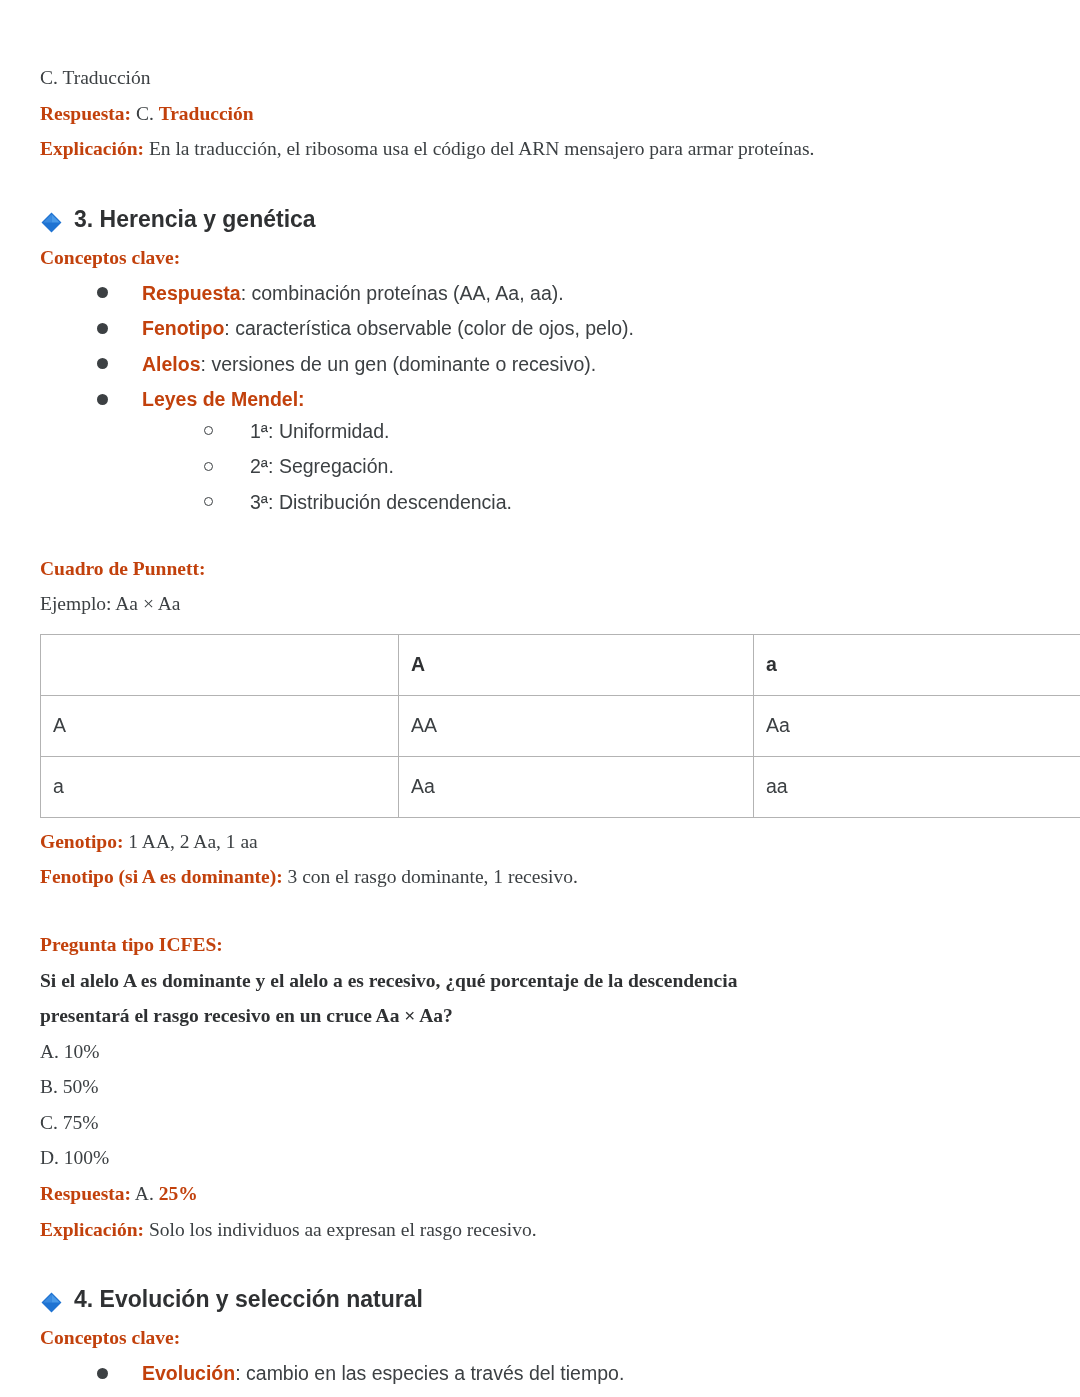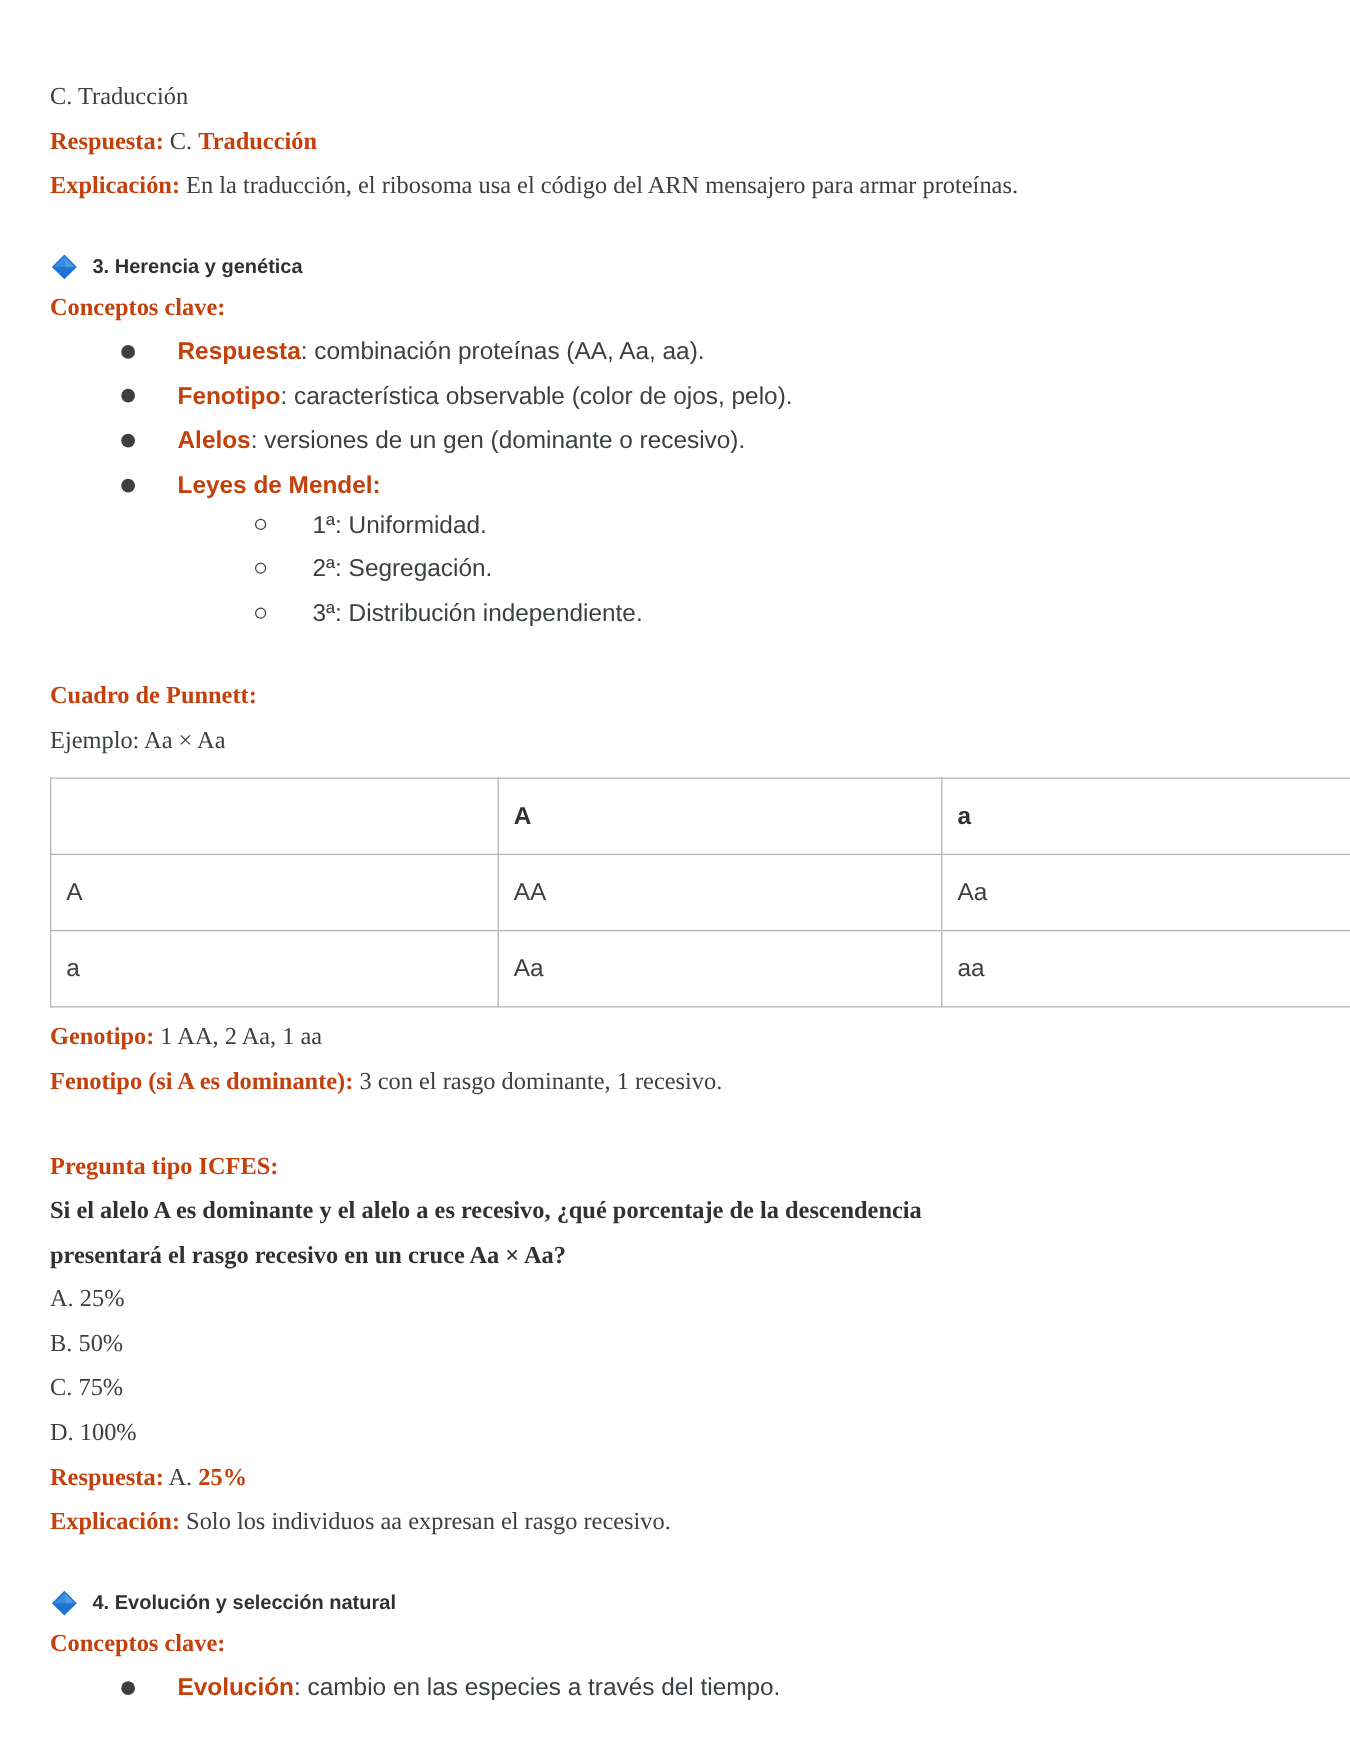--- a/index.html
+++ b/index.html
@@ -25,21 +25,21 @@
     padding: 0 0 4px 0;
     font-family: Liberation Serif, serif;
   }
   b, .b { font-weight: 700; color: #c2410c; }
 
   
   .section-heading {
     display: flex;
     align-items: center;
     font-weight: 700;
-    font-size: 16px;
+    font-size: 23px;
     margin: 0;
     padding: 0 0 4px 0;
     color: #2f3133;
   }
   .diamond-icon {
     width: 23px;
     height: 23px;
     flex: 0 0 23px;
     margin-right: 11px;
     display: inline-block;
@@ -164,21 +164,21 @@
         <li>
           <span class="marker-hollow"></span>
           <span>1ª: Uniformidad.</span>
         </li>
         <li>
           <span class="marker-hollow"></span>
           <span>2ª: Segregación.</span>
         </li>
         <li>
           <span class="marker-hollow"></span>
-          <span>3ª: Distribución independiente.</span>
+          <span>3ª: Distribución descendencia.</span>
         </li>
       </ul>
     </li>
   </ul>
 
   <div class="spacer-md"></div>
 
   <p class="line b">Cuadro de Punnett:</p>
   <p class="line">Ejemplo: Aa × Aa</p>
 
@@ -210,21 +210,21 @@
     <span class="b">Fenotipo (si A es dominante):</span>
     <span>3 con el rasgo dominante, 1 recesivo.</span>
   </p>
 
   <div class="spacer-lg"></div>
 
   <p class="line b">Pregunta tipo ICFES:</p>
   <p class="line q-bold">Si el alelo A es dominante y el alelo a es recesivo, ¿qué porcentaje de la descendencia</p>
   <p class="line q-bold">presentará el rasgo recesivo en un cruce Aa × Aa?</p>
 
-  <p class="line">A. 25%</p>
+  <p class="line">A. 10%</p>
   <p class="line">B. 50%</p>
   <p class="line">C. 75%</p>
   <p class="line">D. 100%</p>
 
   <p class="line">
     <span class="b">Respuesta:</span>
     <span>A.</span>
     <span class="b">25%</span>
   </p>
   <p class="line">

